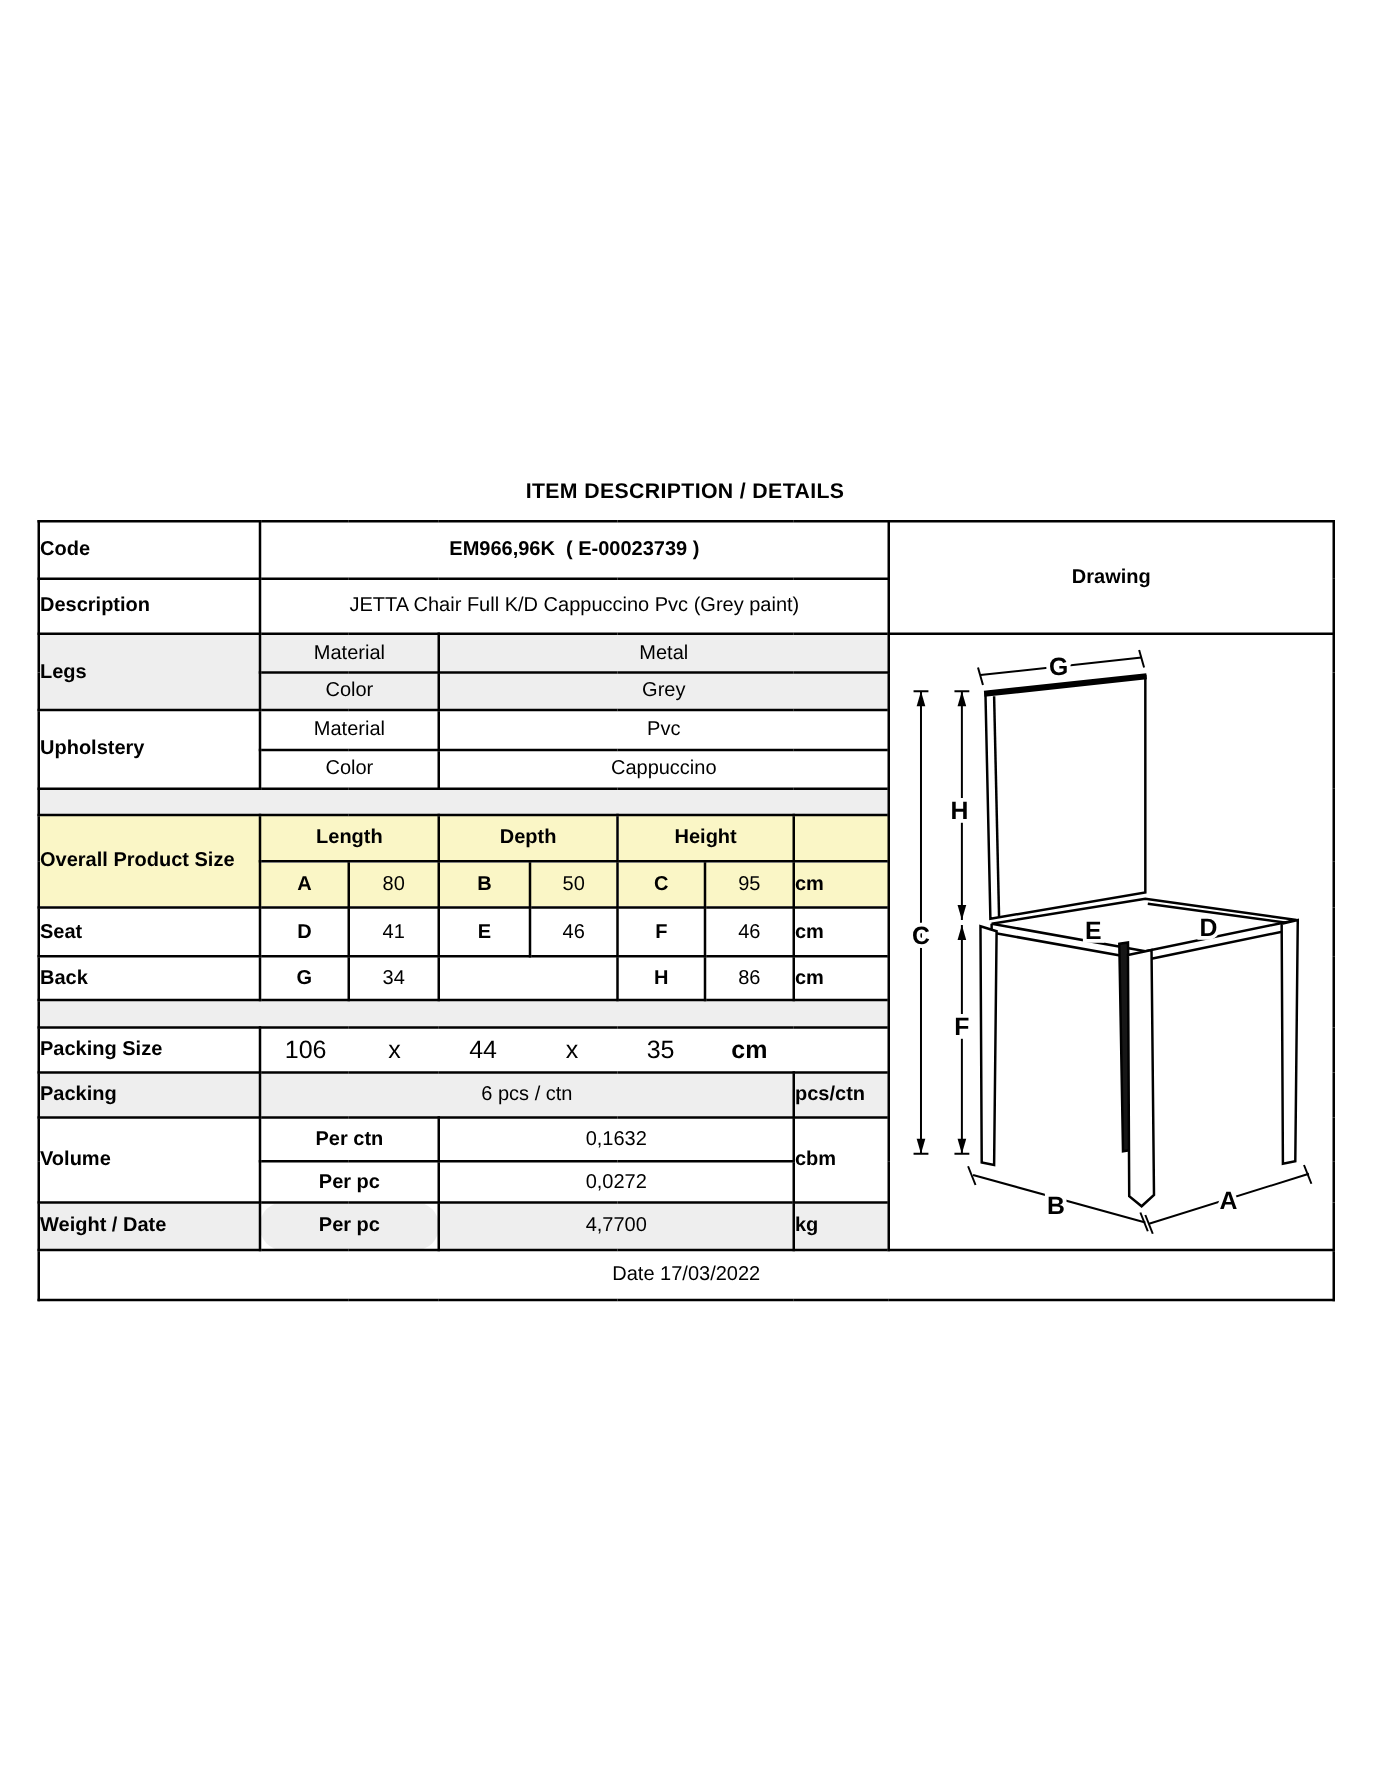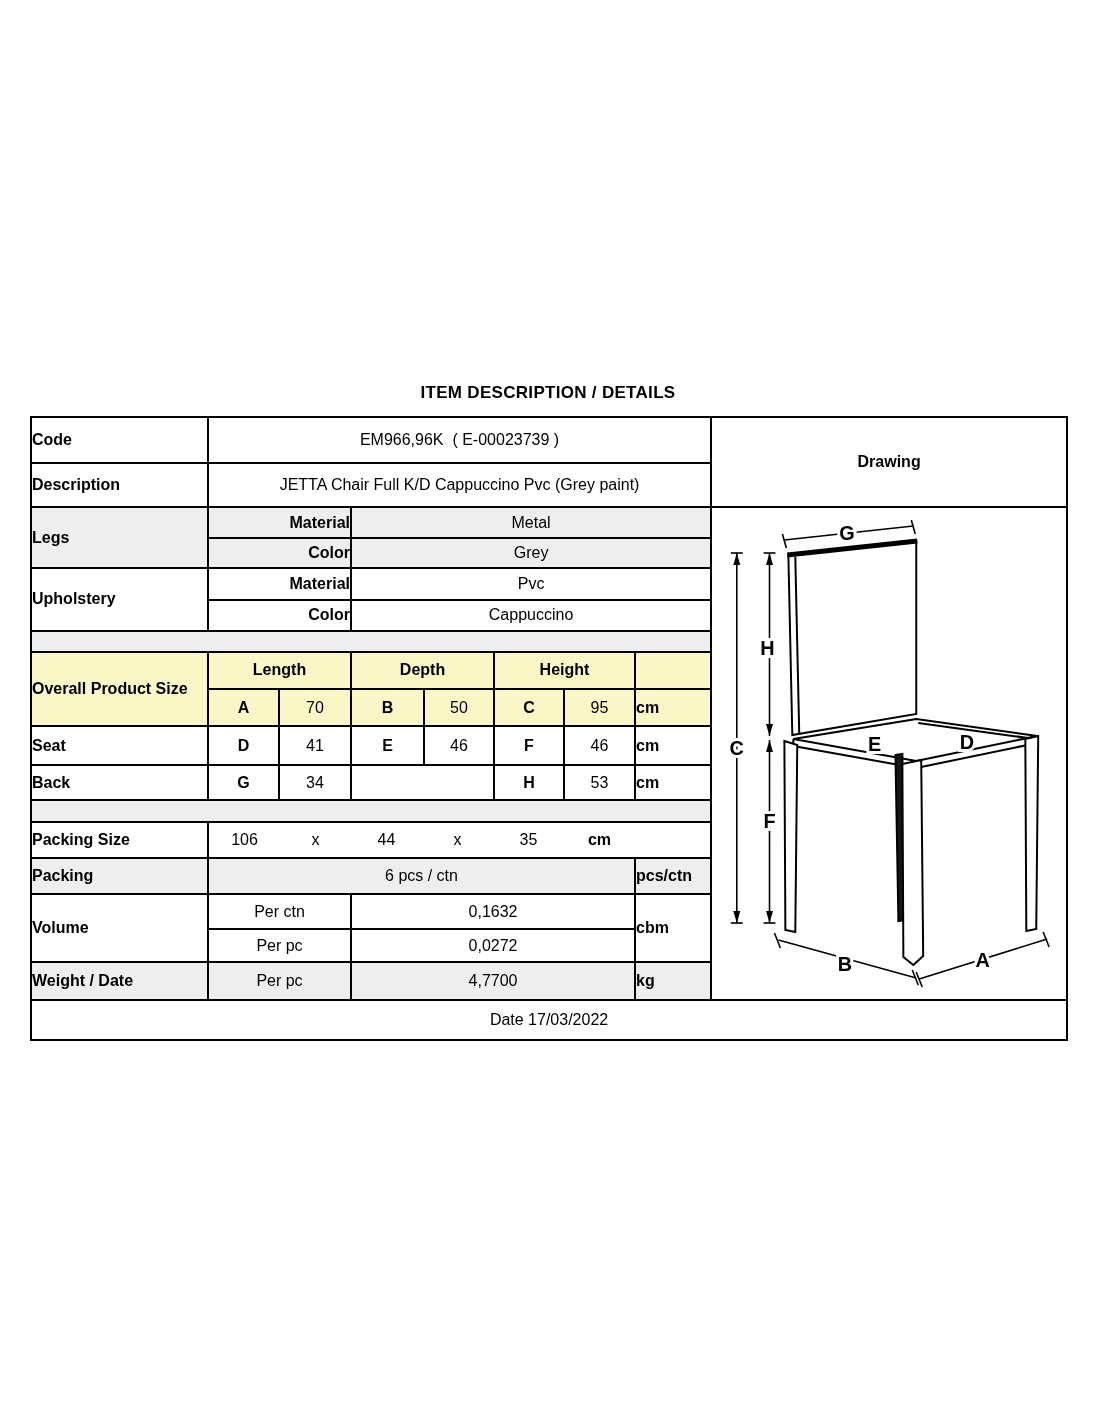--- a/index.html
+++ b/index.html
@@ -3,38 +3,38 @@
 <meta charset="utf-8">
 <style>
   * { margin:0; padding:0; box-sizing:border-box; }
   body { background:#ffffff; font-family:"Liberation Sans", sans-serif; }
   .page { position:relative; width:1100px; height:1354px; background:#fff; overflow:hidden; }
   .doc { position:absolute; left:30px; top:383px; width:1036px; }
   .title { text-align:center; font-weight:bold; font-size:17px; color:#000; letter-spacing:.3px; margin-bottom:13px; }
   table.spec { border-collapse:collapse; table-layout:fixed; width:1036px; }
   table.spec td { border:2px solid #000; padding:0 0; font-size:16px; color:#000; vertical-align:middle; overflow:hidden; }
   td.lbl  { font-weight:bold; text-align:left; padding-left:7px; }
-  td.sub  { font-weight:bold; text-align:right; padding-left:7px; }
+  td.sub  { font-weight:normal; text-align:center; padding-left:7px; }
   td.val  { text-align:center; font-weight:normal; }
-  td.b    { font-weight:normal; }
+  td.b    { font-weight:bold;border-radius:18px; }
   td.key  { text-align:center; font-weight:bold; }
   td.num  { text-align:center; font-weight:normal; }
   td.unit { text-align:left; font-weight:bold; padding-left:7px; }
   .shade  { background:#EEEEEE; }
   .hl     { background:#FAF6C6; }
   td.hd   { text-align:center; font-weight:bold; }
   td.ctr  { text-align:left; padding-left:0; line-height:1.25; }
   td.pre  { white-space:pre-wrap; }
   td.drawhead { text-align:center; font-weight:bold; font-size:17px;margin-top:38px; }
   td.drawcell { vertical-align:top; padding:0; position:relative; }
   td.datecell { text-align:center; font-weight:normal; font-size:15px; padding-left:36px; }
   td.shiftL  { padding-right:124px; }
   td.shiftS  { padding-right:28px;margin-top:28px; }
   .packrow { display:flex; align-items:center; height:100%; }
-  .packrow span { display:inline-block; width:71px; text-align:center; font-size:16px; }
+  .packrow span { display:inline-block; width:71px; text-align:center; font-size:20px; }
   .packrow .u { font-weight:bold; }
   svg.chair { display:block; }
   svg.chair text { font-family:"Liberation Sans", sans-serif; font-weight:bold; font-size:20px;
                    fill:#000; stroke:#fff; stroke-width:6px; paint-order:stroke; text-anchor:middle; }
 </style>
 </head>
 <body>
 
 <div class="page">
   <div class="doc">
@@ -166,21 +166,21 @@
         <tr style="height:37px">
           <td class="lbl hl ctr" rowspan="2">Overall Product Size</td>
           <td class="hd hl" colspan="2">Length</td>
           <td class="hd hl" colspan="2">Depth</td>
           <td class="hd hl" colspan="2">Height</td>
           <td class="hl"></td>
         </tr>
 
         <tr style="height:37px">
           <td class="key hl">A</td>
-          <td class="num hl">70</td>
+          <td class="num hl">80</td>
           <td class="key hl">B</td>
           <td class="num hl">50</td>
           <td class="key hl">C</td>
           <td class="num hl">95</td>
           <td class="unit hl">cm</td>
         </tr>
 
         <tr style="height:39px">
           <td class="lbl">Seat</td>
           <td class="key">D</td>
@@ -191,21 +191,21 @@
           <td class="num">46</td>
           <td class="unit">cm</td>
         </tr>
 
         <tr style="height:35px">
           <td class="lbl">Back</td>
           <td class="key">G</td>
           <td class="num">34</td>
           <td colspan="2"></td>
           <td class="key">H</td>
-          <td class="num">53</td>
+          <td class="num">86</td>
           <td class="unit">cm</td>
         </tr>
 
         <tr style="height:22px">
           <td class="shade" colspan="8"></td>
         </tr>
 
         <tr style="height:36px">
           <td class="lbl">Packing Size</td>
           <td colspan="7">

